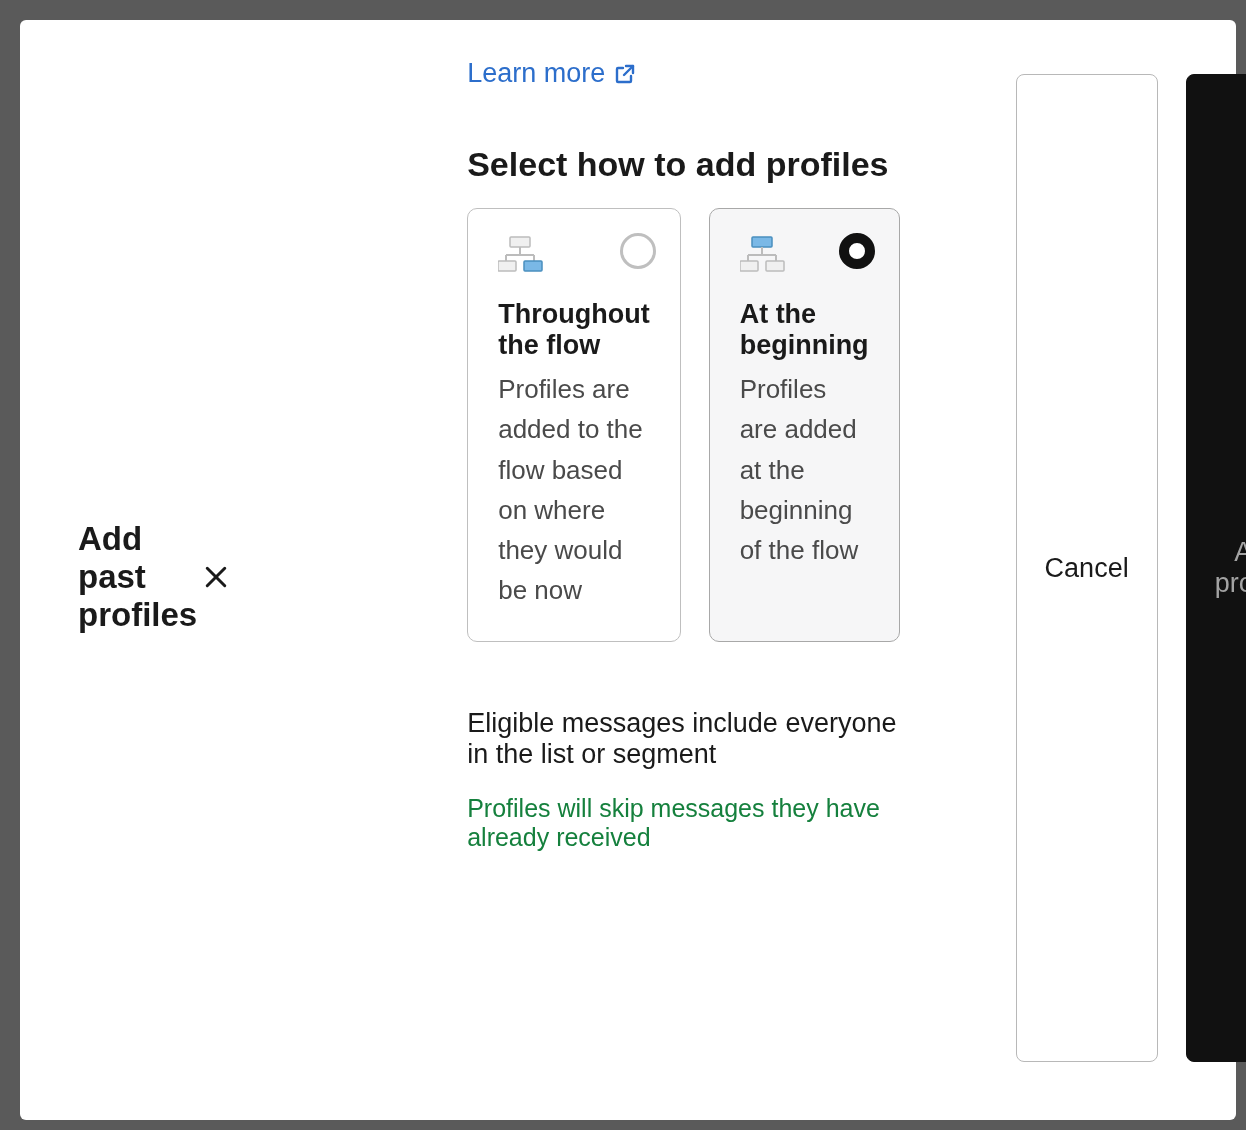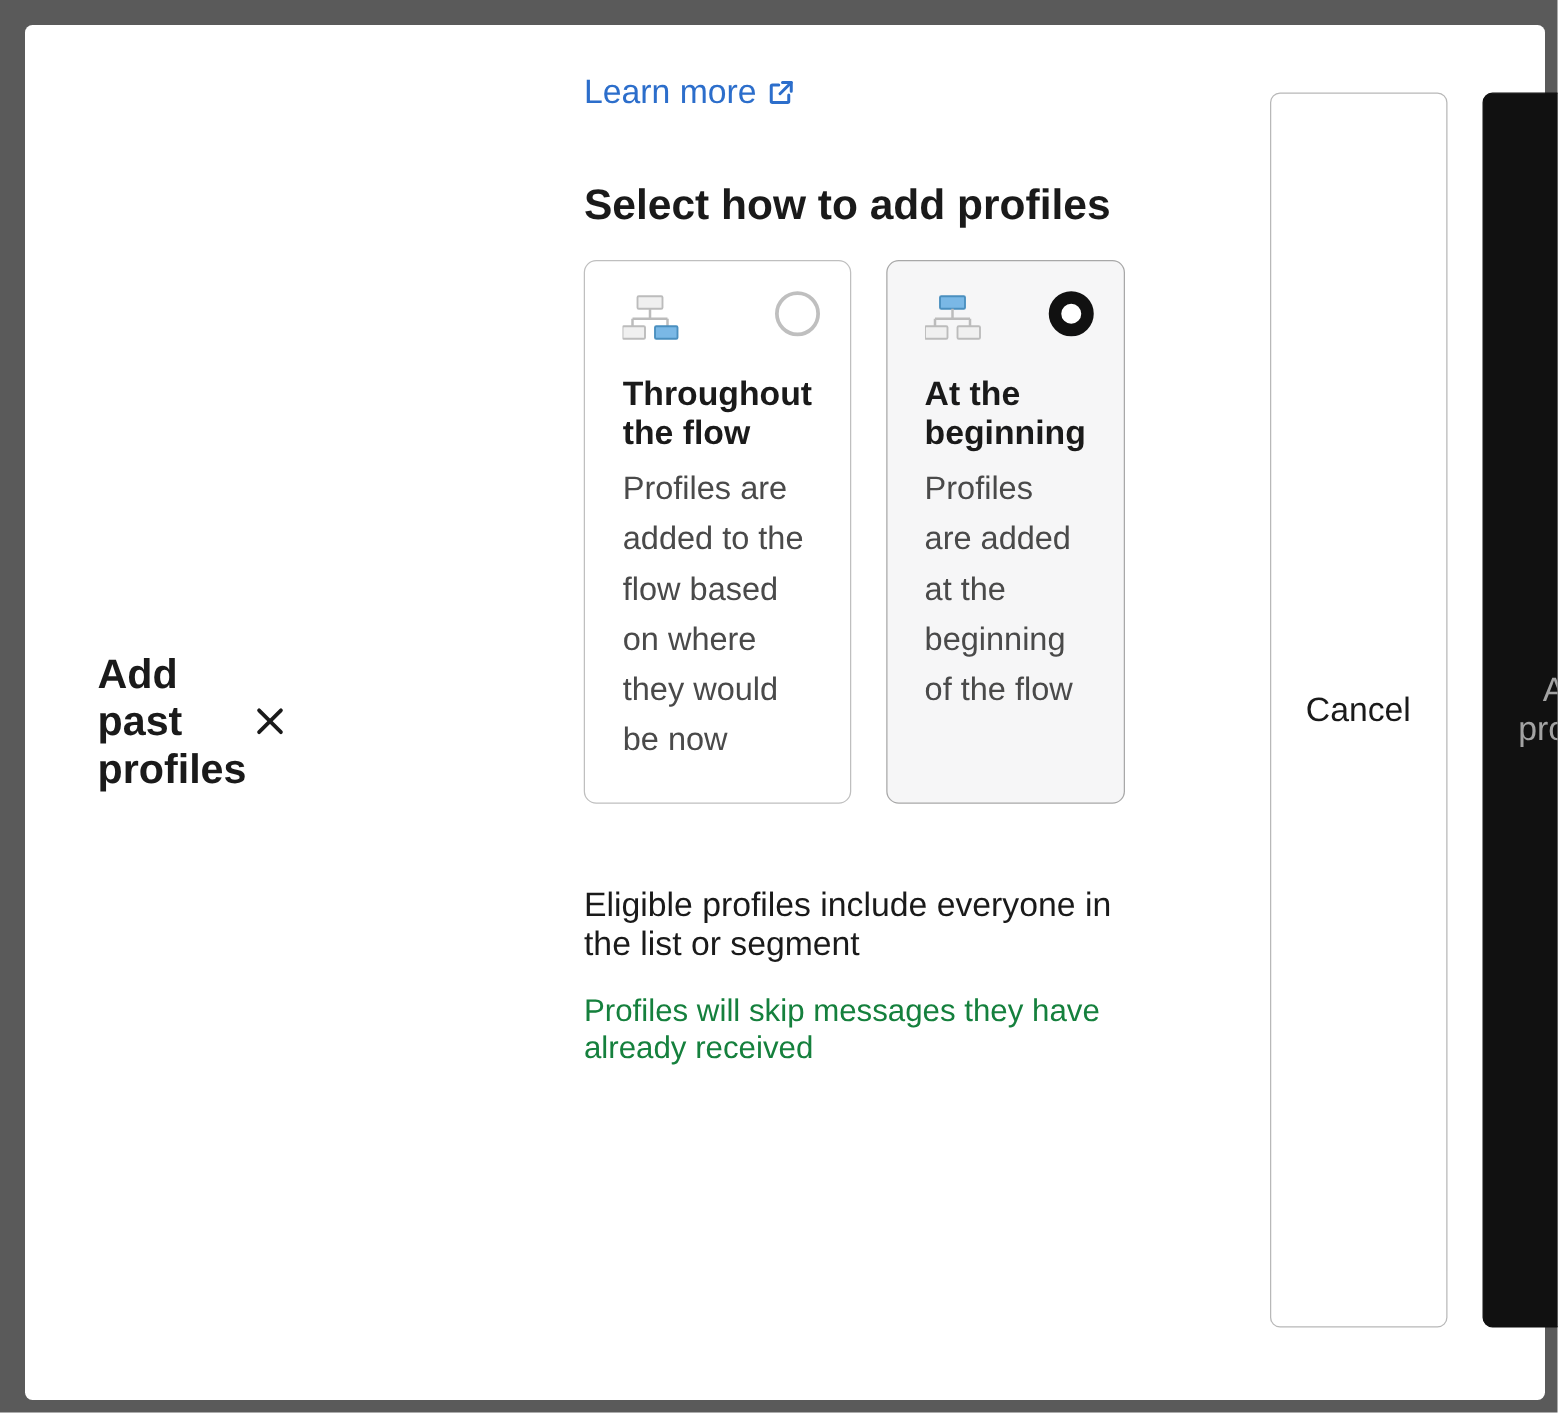--- a/index.html
+++ b/index.html
@@ -212,21 +212,21 @@
             <rect x="0" y="26" width="18" height="10" rx="1" fill="#f0f0f0" stroke="#bcbcbc" stroke-width="1.5"></rect>
             <rect x="26" y="26" width="18" height="10" rx="1" fill="#f0f0f0" stroke="#bcbcbc" stroke-width="1.5"></rect>
           </svg>
         </div>
         <div class="option-title">At the beginning</div>
         <div class="option-desc">Profiles are added at the beginning of the flow</div>
       </div>
     </div>
 
     <p class="eligible">
-      <span>Eligible profiles include </span><span class="bold">everyone in the list or segment</span>
+      <span>Eligible messages include </span><span class="bold">everyone in the list or segment</span>
     </p>
     <p class="note">Profiles will skip messages they have already received</p>
   </div>
 
   <div class="modal-footer">
     <button class="btn btn-secondary">Cancel</button>
     <button class="btn btn-primary">Add profiles</button>
   </div>
 </div>
 

